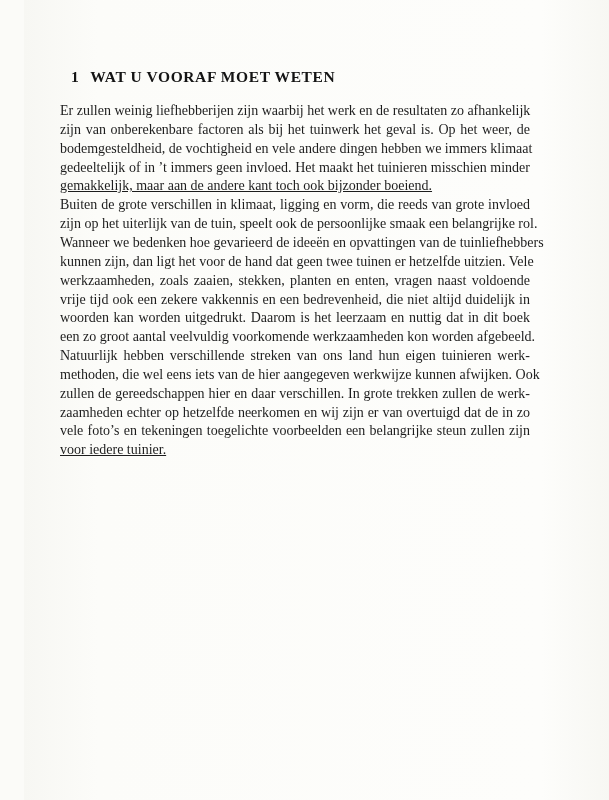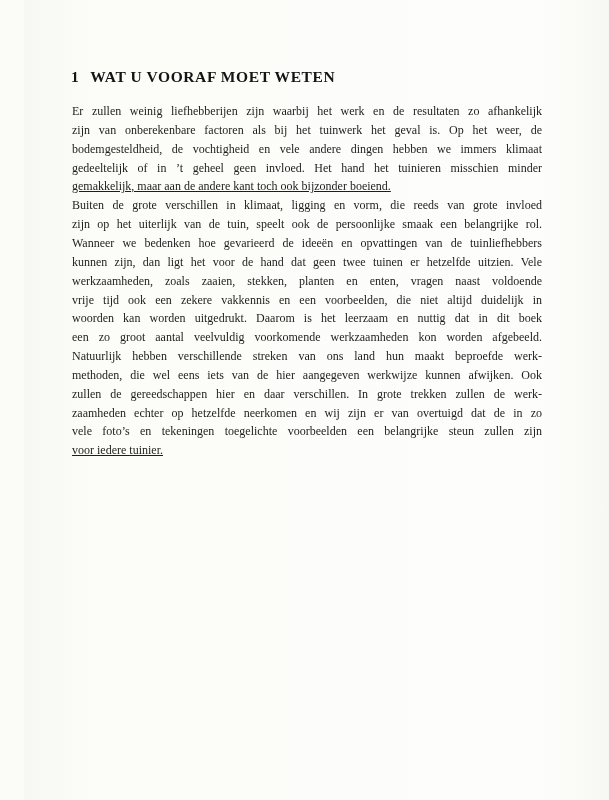--- a/index.html
+++ b/index.html
@@ -15,49 +15,49 @@
     background: linear-gradient(90deg, #f7f7f3 0%, #fcfcf9 12%, #fdfdfb 85%, #f5f5f0 100%);
     margin-left: 24px;
   }
   .chapter-title {
     position: absolute; left: 47px; top: 68px;
     font-size: 15.5px; font-weight: bold; letter-spacing: 0.6px;
     white-space: nowrap; color: #141414;
   }
   .chapter-title .num { margin-right: 11px; }
   .line {
-    position: absolute; left: 48px; width: 470px;
-    font-size: 12px; line-height: 18px; height: 18px;
+    position: absolute; left: 36px; width: 470px;
+    font-size: 14px; line-height: 18px; height: 18px;
     white-space: nowrap; text-align: justify; text-align-last: justify;
   }
   .line.last { text-align-last: left; text-decoration: underline; }
 </style>
 </head>
 <body>
 
 <div class="page">
   <div class="chapter-title">
     <span class="num">1</span><span>WAT U VOORAF MOET WETEN</span>
   </div>
 
   <div>
     <div class="line" style="top:102px">Er zullen weinig liefhebberijen zijn waarbij het werk en de resultaten zo afhankelijk</div>
     <div class="line" style="top:121px">zijn van onberekenbare factoren als bij het tuinwerk het geval is. Op het weer, de</div>
     <div class="line" style="top:140px">bodemgesteldheid, de vochtigheid en vele andere dingen hebben we immers klimaat</div>
-    <div class="line" style="top:159px">gedeeltelijk of in ’t geheel geen invloed. Het hand het tuinieren misschien minder</div>
+    <div class="line" style="top:159px">gedeeltelijk of in ’t immers geen invloed. Het maakt het tuinieren misschien minder</div>
     <div class="line last" style="top:177px">gemakkelijk, maar aan de andere kant toch ook bijzonder boeiend.</div>
     <div class="line" style="top:196px">Buiten de grote verschillen in klimaat, ligging en vorm, die reeds van grote invloed</div>
     <div class="line" style="top:215px">zijn op het uiterlijk van de tuin, speelt ook de persoonlijke smaak een belangrijke rol.</div>
     <div class="line" style="top:234px">Wanneer we bedenken hoe gevarieerd de ideeën en opvattingen van de tuinliefhebbers</div>
     <div class="line" style="top:253px">kunnen zijn, dan ligt het voor de hand dat geen twee tuinen er hetzelfde uitzien. Vele</div>
     <div class="line" style="top:272px">werkzaamheden, zoals zaaien, stekken, planten en enten, vragen naast voldoende</div>
-    <div class="line" style="top:291px">vrije tijd ook een zekere vakkennis en een voorbeelden, die niet altijd duidelijk in</div>
+    <div class="line" style="top:291px">vrije tijd ook een zekere vakkennis en een bedrevenheid, die niet altijd duidelijk in</div>
     <div class="line" style="top:309px">woorden kan worden uitgedrukt. Daarom is het leerzaam en nuttig dat in dit boek</div>
     <div class="line" style="top:328px">een zo groot aantal veelvuldig voorkomende werkzaamheden kon worden afgebeeld.</div>
-    <div class="line" style="top:347px">Natuurlijk hebben verschillende streken van ons land hun maakt beproefde werk-</div>
+    <div class="line" style="top:347px">Natuurlijk hebben verschillende streken van ons land hun eigen tuinieren werk-</div>
     <div class="line" style="top:366px">methoden, die wel eens iets van de hier aangegeven werkwijze kunnen afwijken. Ook</div>
     <div class="line" style="top:385px">zullen de gereedschappen hier en daar verschillen. In grote trekken zullen de werk-</div>
     <div class="line" style="top:404px">zaamheden echter op hetzelfde neerkomen en wij zijn er van overtuigd dat de in zo</div>
     <div class="line" style="top:422px">vele foto’s en tekeningen toegelichte voorbeelden een belangrijke steun zullen zijn</div>
     <div class="line last" style="top:441px">voor iedere tuinier.</div>
 
   </div>
 
   <div>
     

